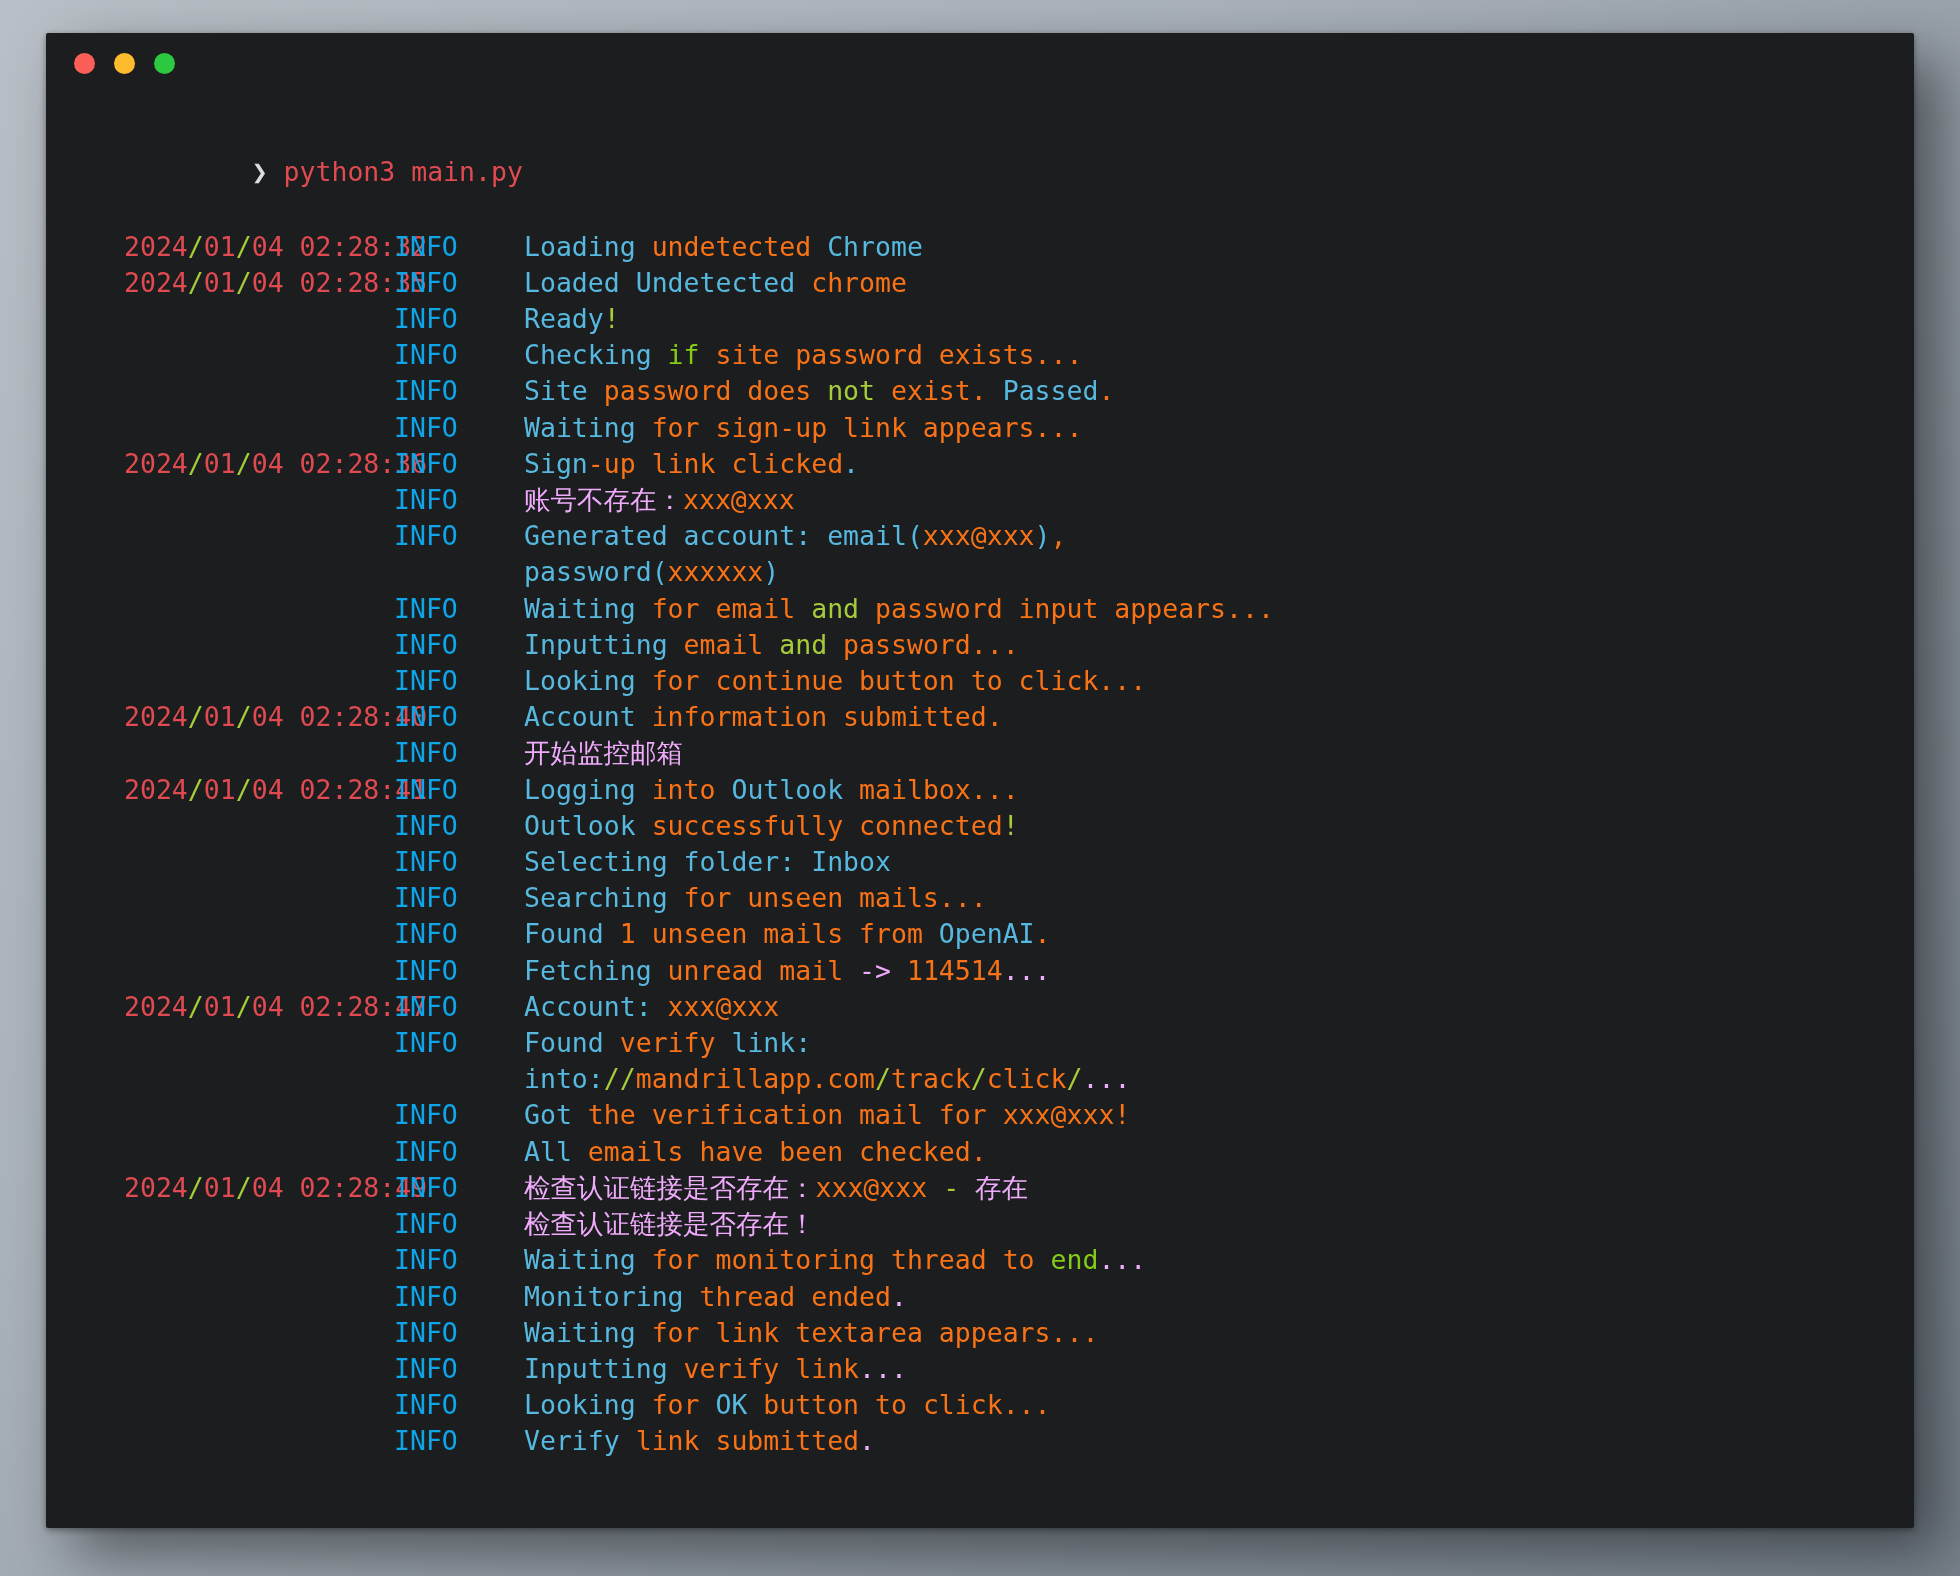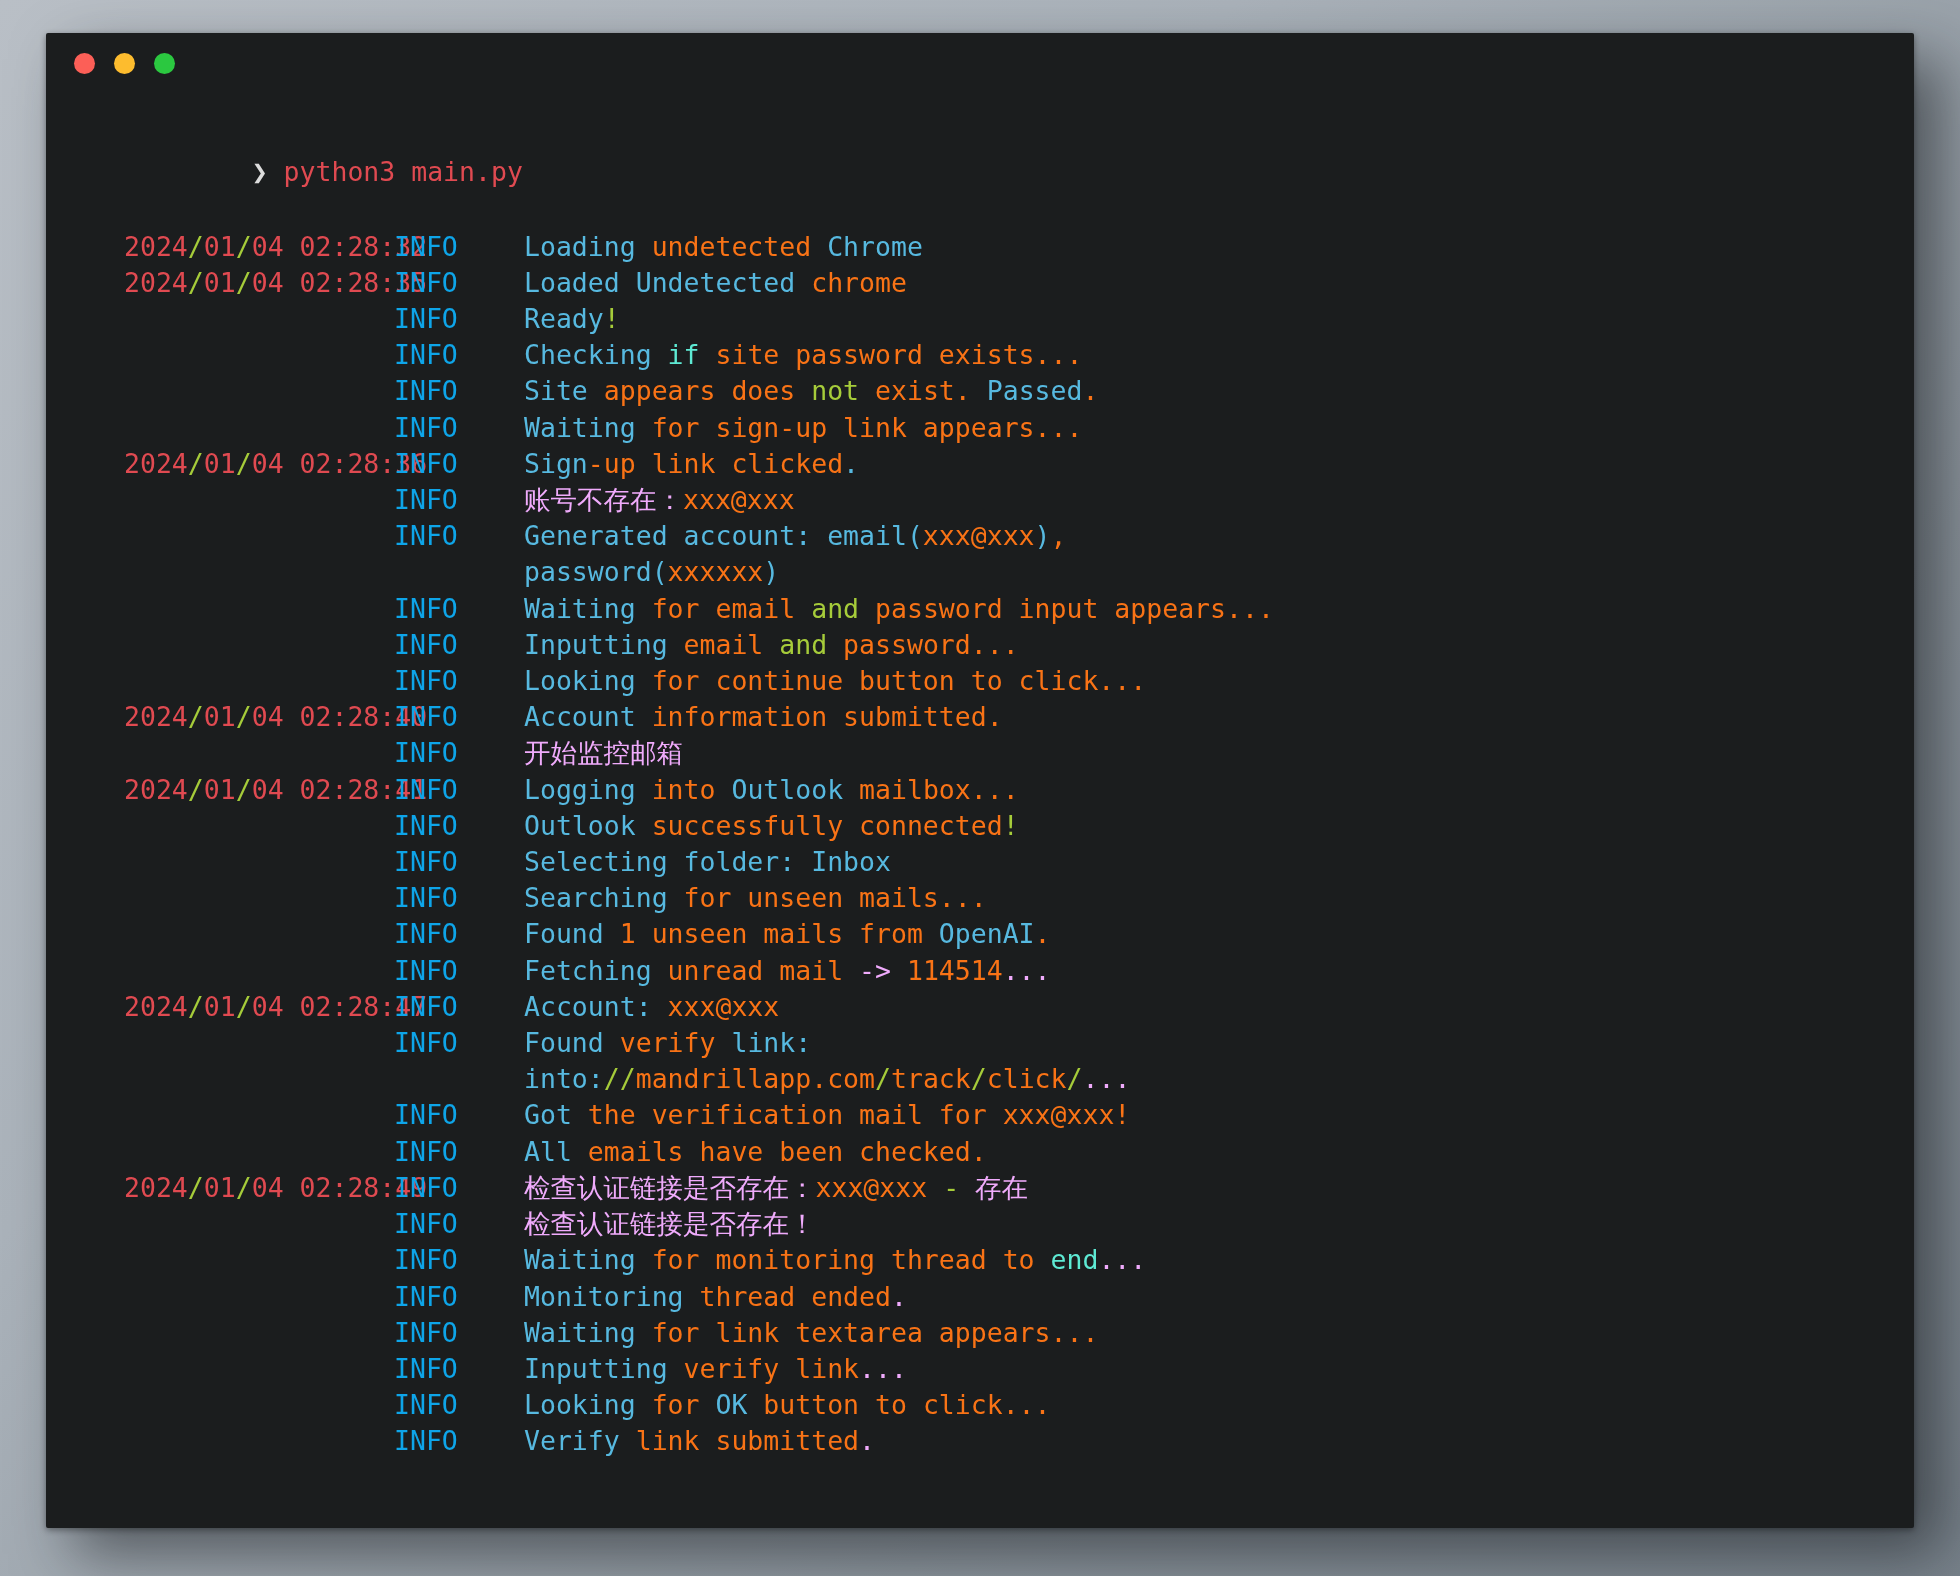--- a/index.html
+++ b/index.html
@@ -67,21 +67,21 @@
   .prompt-line { margin-bottom: 2px; }
 
   .ts   { color: #e04a51; }
   .ts-sep { color: #a6cc3a; }
   .lvl  { color: #0ea5e9; display: inline-block; width: 130px; }
   .ts-cell { display: inline-block; width: 270px; }
 
   .c-cyan   { color: #57b9e0; }
   .c-red    { color: #f97316; }
   .c-green  { color: #a6cc3a; }
-  .c-yellow { color: #5eead4; }
+  .c-yellow { color: #84cc16; }
   .c-white  { color: #f0abfc; }
 
   .chev { color: #dcdcdc; }
   .cmd  { color: #e04a51; }
 </style>
 </head>
 <body>
 
 <div class="desktop">
   <div class="window">
@@ -96,21 +96,21 @@
 
       <div class="line prompt-line">
         <span class="chev">❯</span><span> </span><span class="cmd">python3 main.py</span>
       </div>
 
       <div id="log-lines">
           <div class="line"><span class="ts-cell"><span class="ts">2024</span><span class="ts-sep">/</span><span class="ts">01</span><span class="ts-sep">/</span><span class="ts">04 02:28:32</span></span><span class="lvl">INFO</span><span><span class="c-cyan">Loading </span><span class="c-red">undetected </span><span class="c-cyan">Chrome</span></span></div>
           <div class="line"><span class="ts-cell"><span class="ts">2024</span><span class="ts-sep">/</span><span class="ts">01</span><span class="ts-sep">/</span><span class="ts">04 02:28:35</span></span><span class="lvl">INFO</span><span><span class="c-cyan">Loaded Undetected </span><span class="c-red">chrome</span></span></div>
           <div class="line"><span class="ts-cell"></span><span class="lvl">INFO</span><span><span class="c-cyan">Ready</span><span class="c-green">!</span></span></div>
           <div class="line"><span class="ts-cell"></span><span class="lvl">INFO</span><span><span class="c-cyan">Checking </span><span class="c-yellow">if </span><span class="c-red">site password exists...</span></span></div>
-          <div class="line"><span class="ts-cell"></span><span class="lvl">INFO</span><span><span class="c-cyan">Site </span><span class="c-red">appears does </span><span class="c-green">not </span><span class="c-red">exist. </span><span class="c-cyan">Passed</span><span class="c-red">.</span></span></div>
+          <div class="line"><span class="ts-cell"></span><span class="lvl">INFO</span><span><span class="c-cyan">Site </span><span class="c-red">password does </span><span class="c-green">not </span><span class="c-red">exist. </span><span class="c-cyan">Passed</span><span class="c-red">.</span></span></div>
           <div class="line"><span class="ts-cell"></span><span class="lvl">INFO</span><span><span class="c-cyan">Waiting </span><span class="c-red">for sign-up link appears...</span></span></div>
           <div class="line"><span class="ts-cell"><span class="ts">2024</span><span class="ts-sep">/</span><span class="ts">01</span><span class="ts-sep">/</span><span class="ts">04 02:28:36</span></span><span class="lvl">INFO</span><span><span class="c-cyan">Sign</span><span class="c-red">-up link clicked</span><span class="c-cyan">.</span></span></div>
           <div class="line"><span class="ts-cell"></span><span class="lvl">INFO</span><span><span class="c-white">账号不存在：</span><span class="c-red">xxx@xxx</span></span></div>
           <div class="line"><span class="ts-cell"></span><span class="lvl">INFO</span><span><span class="c-cyan">Generated account: email(</span><span class="c-red">xxx@xxx</span><span class="c-cyan">)</span><span class="c-red">,</span></span></div>
           <div class="line"><span class="ts-cell"></span><span class="lvl"></span><span><span class="c-cyan">password(</span><span class="c-red">xxxxxx</span><span class="c-cyan">)</span></span></div>
           <div class="line"><span class="ts-cell"></span><span class="lvl">INFO</span><span><span class="c-cyan">Waiting </span><span class="c-red">for email </span><span class="c-green">and </span><span class="c-red">password input appears...</span></span></div>
           <div class="line"><span class="ts-cell"></span><span class="lvl">INFO</span><span><span class="c-cyan">Inputting </span><span class="c-red">email </span><span class="c-green">and </span><span class="c-red">password...</span></span></div>
           <div class="line"><span class="ts-cell"></span><span class="lvl">INFO</span><span><span class="c-cyan">Looking </span><span class="c-red">for continue button to click...</span></span></div>
           <div class="line"><span class="ts-cell"><span class="ts">2024</span><span class="ts-sep">/</span><span class="ts">01</span><span class="ts-sep">/</span><span class="ts">04 02:28:40</span></span><span class="lvl">INFO</span><span><span class="c-cyan">Account </span><span class="c-red">information submitted.</span></span></div>
           <div class="line"><span class="ts-cell"></span><span class="lvl">INFO</span><span><span class="c-white">开始监控邮箱</span></span></div>

